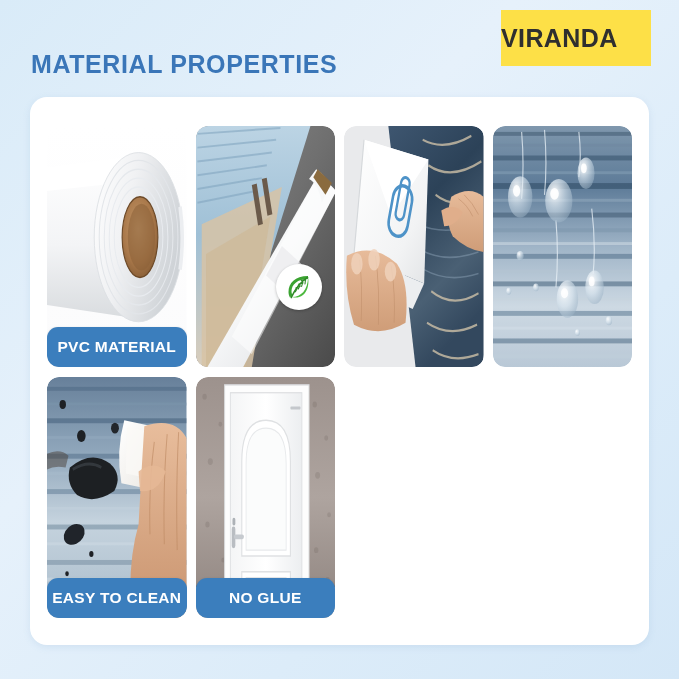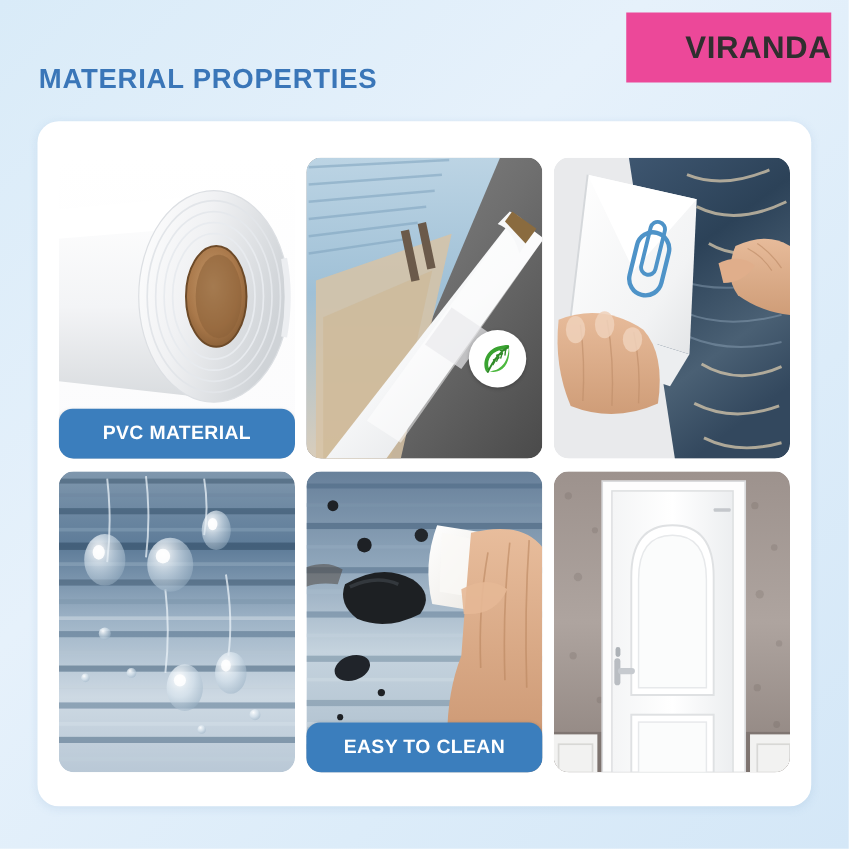--- a/index.html
+++ b/index.html
@@ -22,37 +22,37 @@
     position: absolute;
     top: 0; left: 0;
     width: 679px;
     height: 97px;
   }
 
   #page-title {
     position: absolute;
     left: 31px;
     top: 50px;
-    font-size: 22px;
+    font-size: 25px;
     font-weight: bold;
     letter-spacing: 0.6px;
     color: #3a76b8;
     white-space: nowrap;
   }
 
   #brand-box {
     position: absolute;
     left: 501px;
     top: 10px;
-    width: 164px;
+    width: 150px;
     height: 56px;
-    background: #ec4899;
+    background: #fde047;
     display: flex;
     align-items: center;
-    justify-content: flex-end;
+    justify-content: flex-start;
   }
 
   #brand-name {
     font-size: 25px;
     font-weight: bold;
     letter-spacing: 0.4px;
     color: #2f2f2f;
   }
 
   
@@ -67,21 +67,21 @@
     box-shadow: 0 2px 7px rgba(120,160,200,0.17);
   }
 
   #grid {
     position: absolute;
     left: 17px;
     top: 29px;
     width: 585px;
     height: 492px;
     display: grid;
-    grid-template-columns: repeat(3, 1fr);
+    grid-template-columns: repeat(4, 1fr);
     grid-template-rows: repeat(2, 1fr);
     column-gap: 9px;
     row-gap: 10px;
   }
 
   
   .card {
     position: relative;
     border-radius: 12px;
     overflow: hidden;
@@ -516,16 +516,17 @@
           <rect x="64" y="198" width="68" height="47" fill="#ffffff" stroke="#dfe1e3" stroke-width="1.6"></rect>
           <rect x="70" y="204" width="56" height="41" fill="#fbfcfc" stroke="#e7e9eb" stroke-width="1.2"></rect>
 
           <rect x="50" y="152" width="5" height="22" rx="2.5" fill="#b9bdc2"></rect>
           <rect x="53" y="160" width="14" height="5" rx="2.5" fill="#c6cacf"></rect>
           <rect x="51" y="143" width="4" height="8" rx="2" fill="#adb2b7"></rect>
 
           <rect x="132" y="30" width="14" height="3" rx="1" fill="#b9bdc2" opacity="0.8"></rect>
         </svg>
       </div>
+      <div class="card-label">NO GLUE</div>
     </div>
 
   </div>
 </div>
 
 </body></html>

